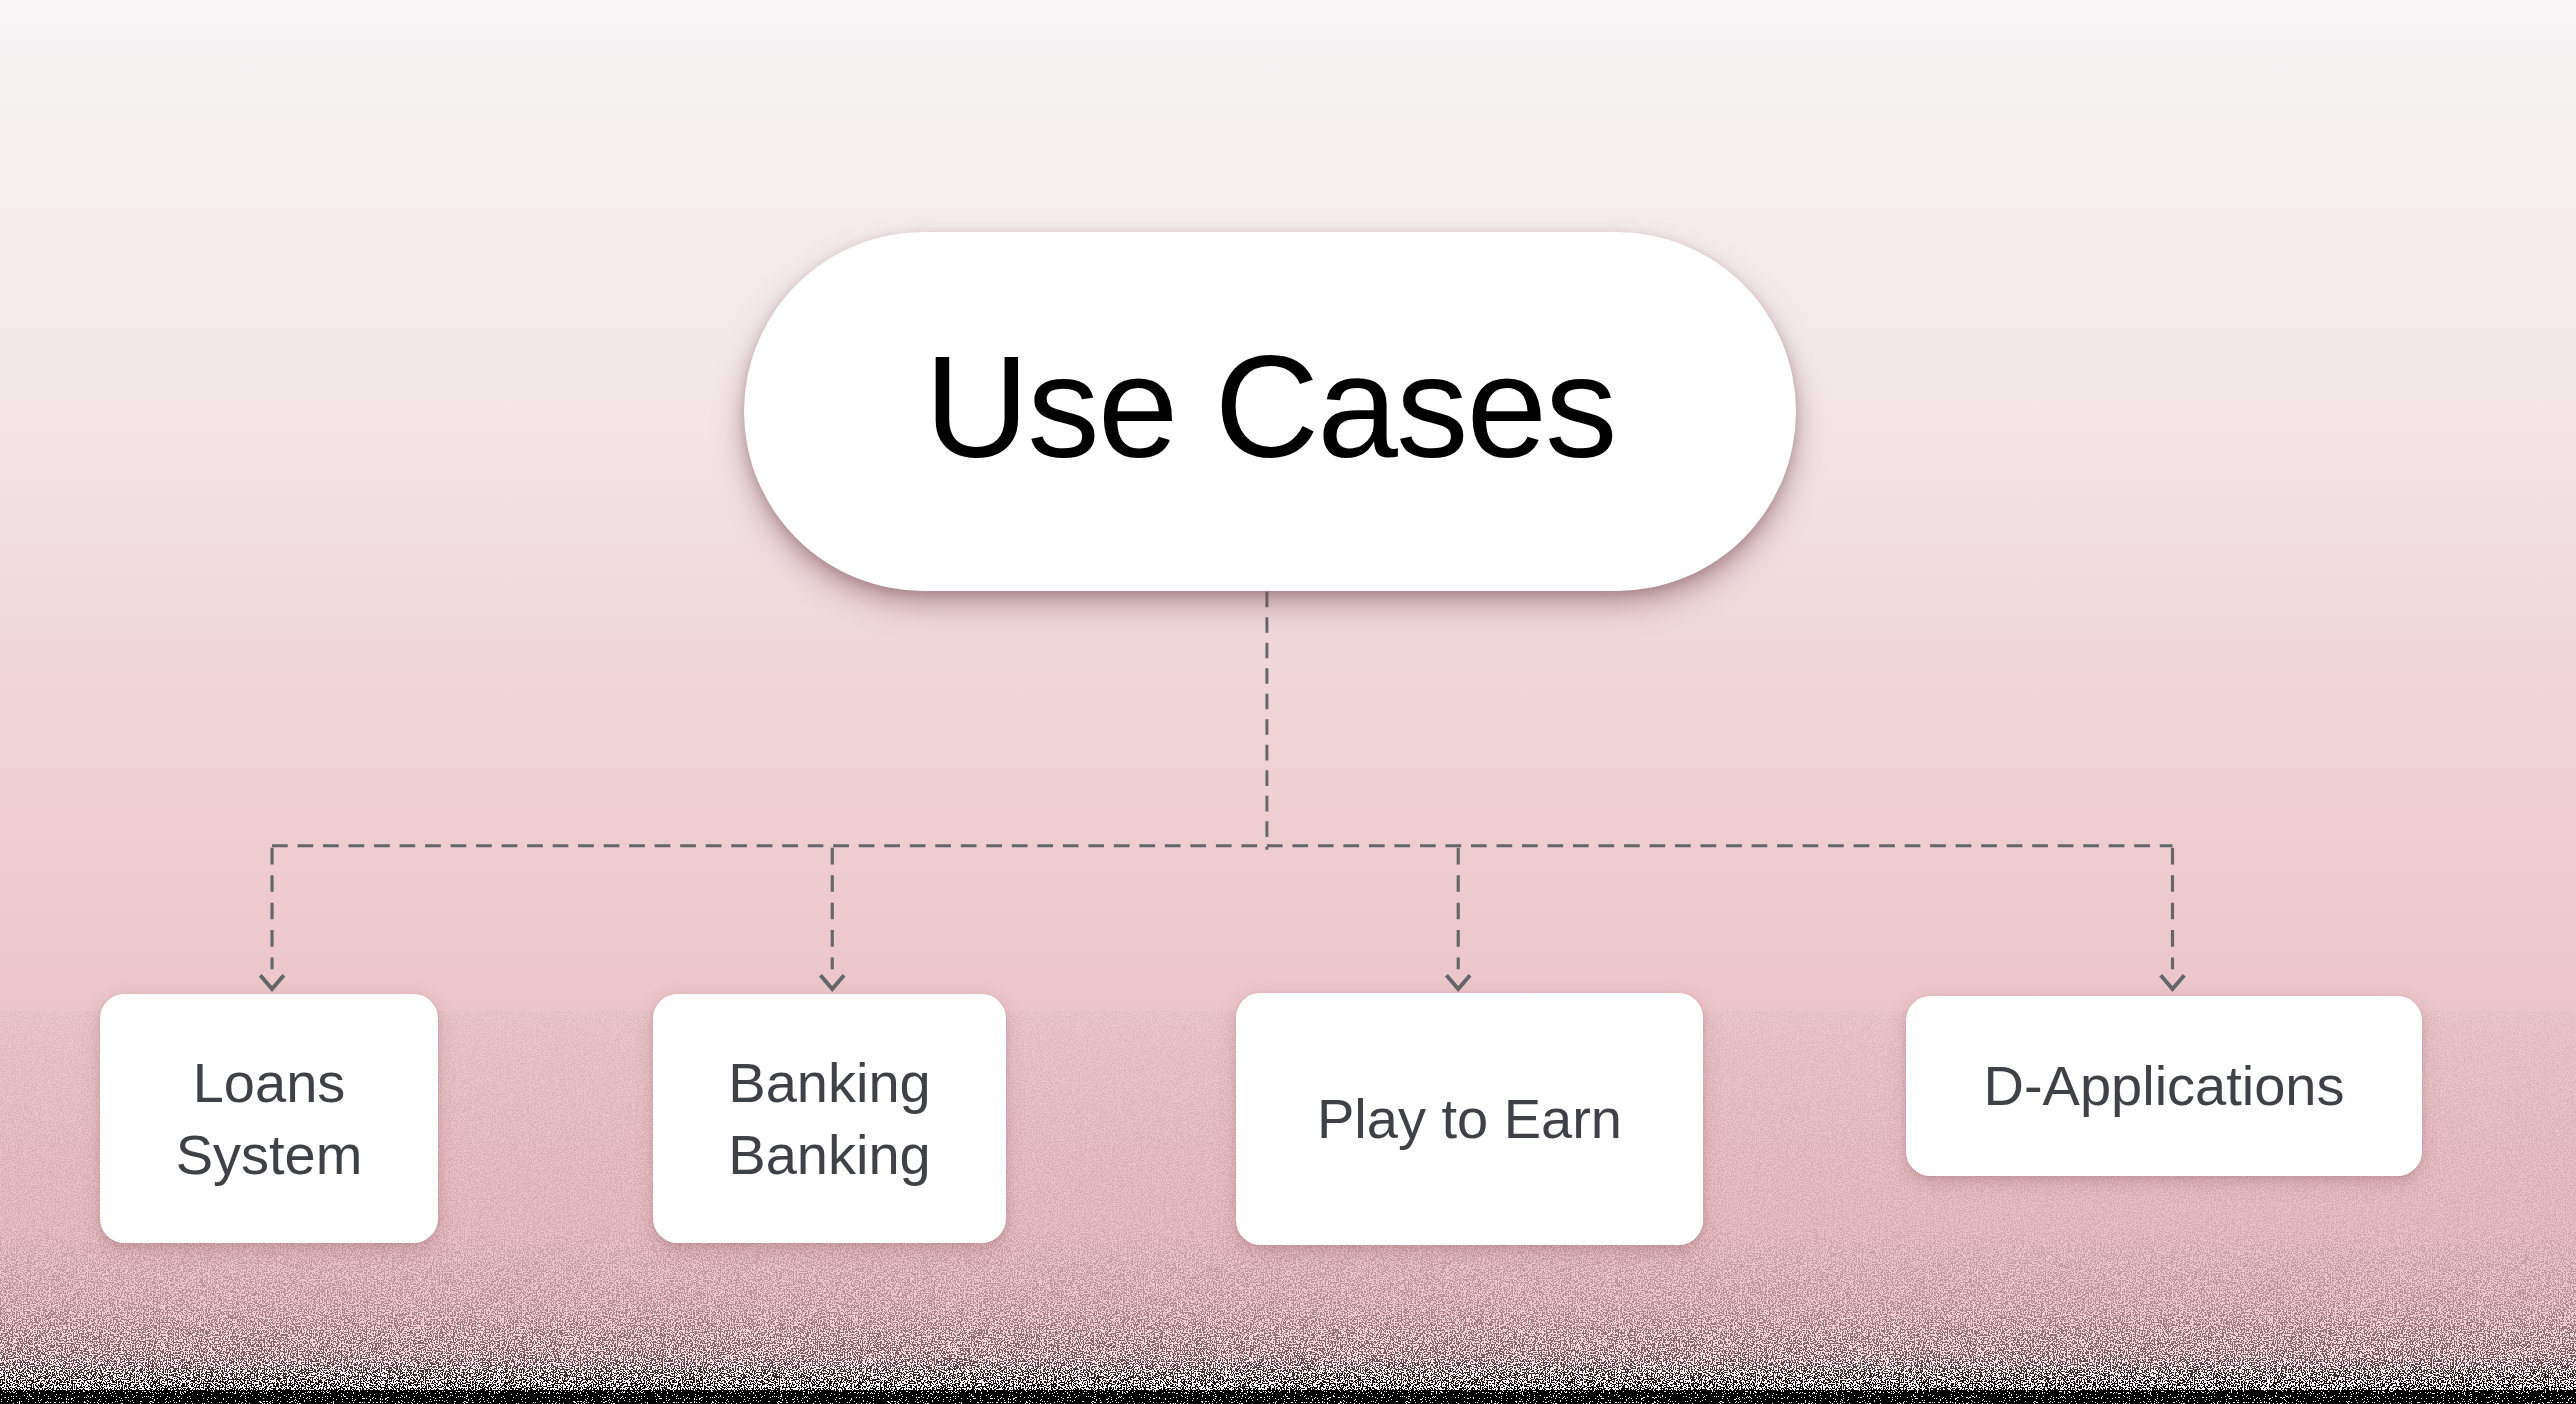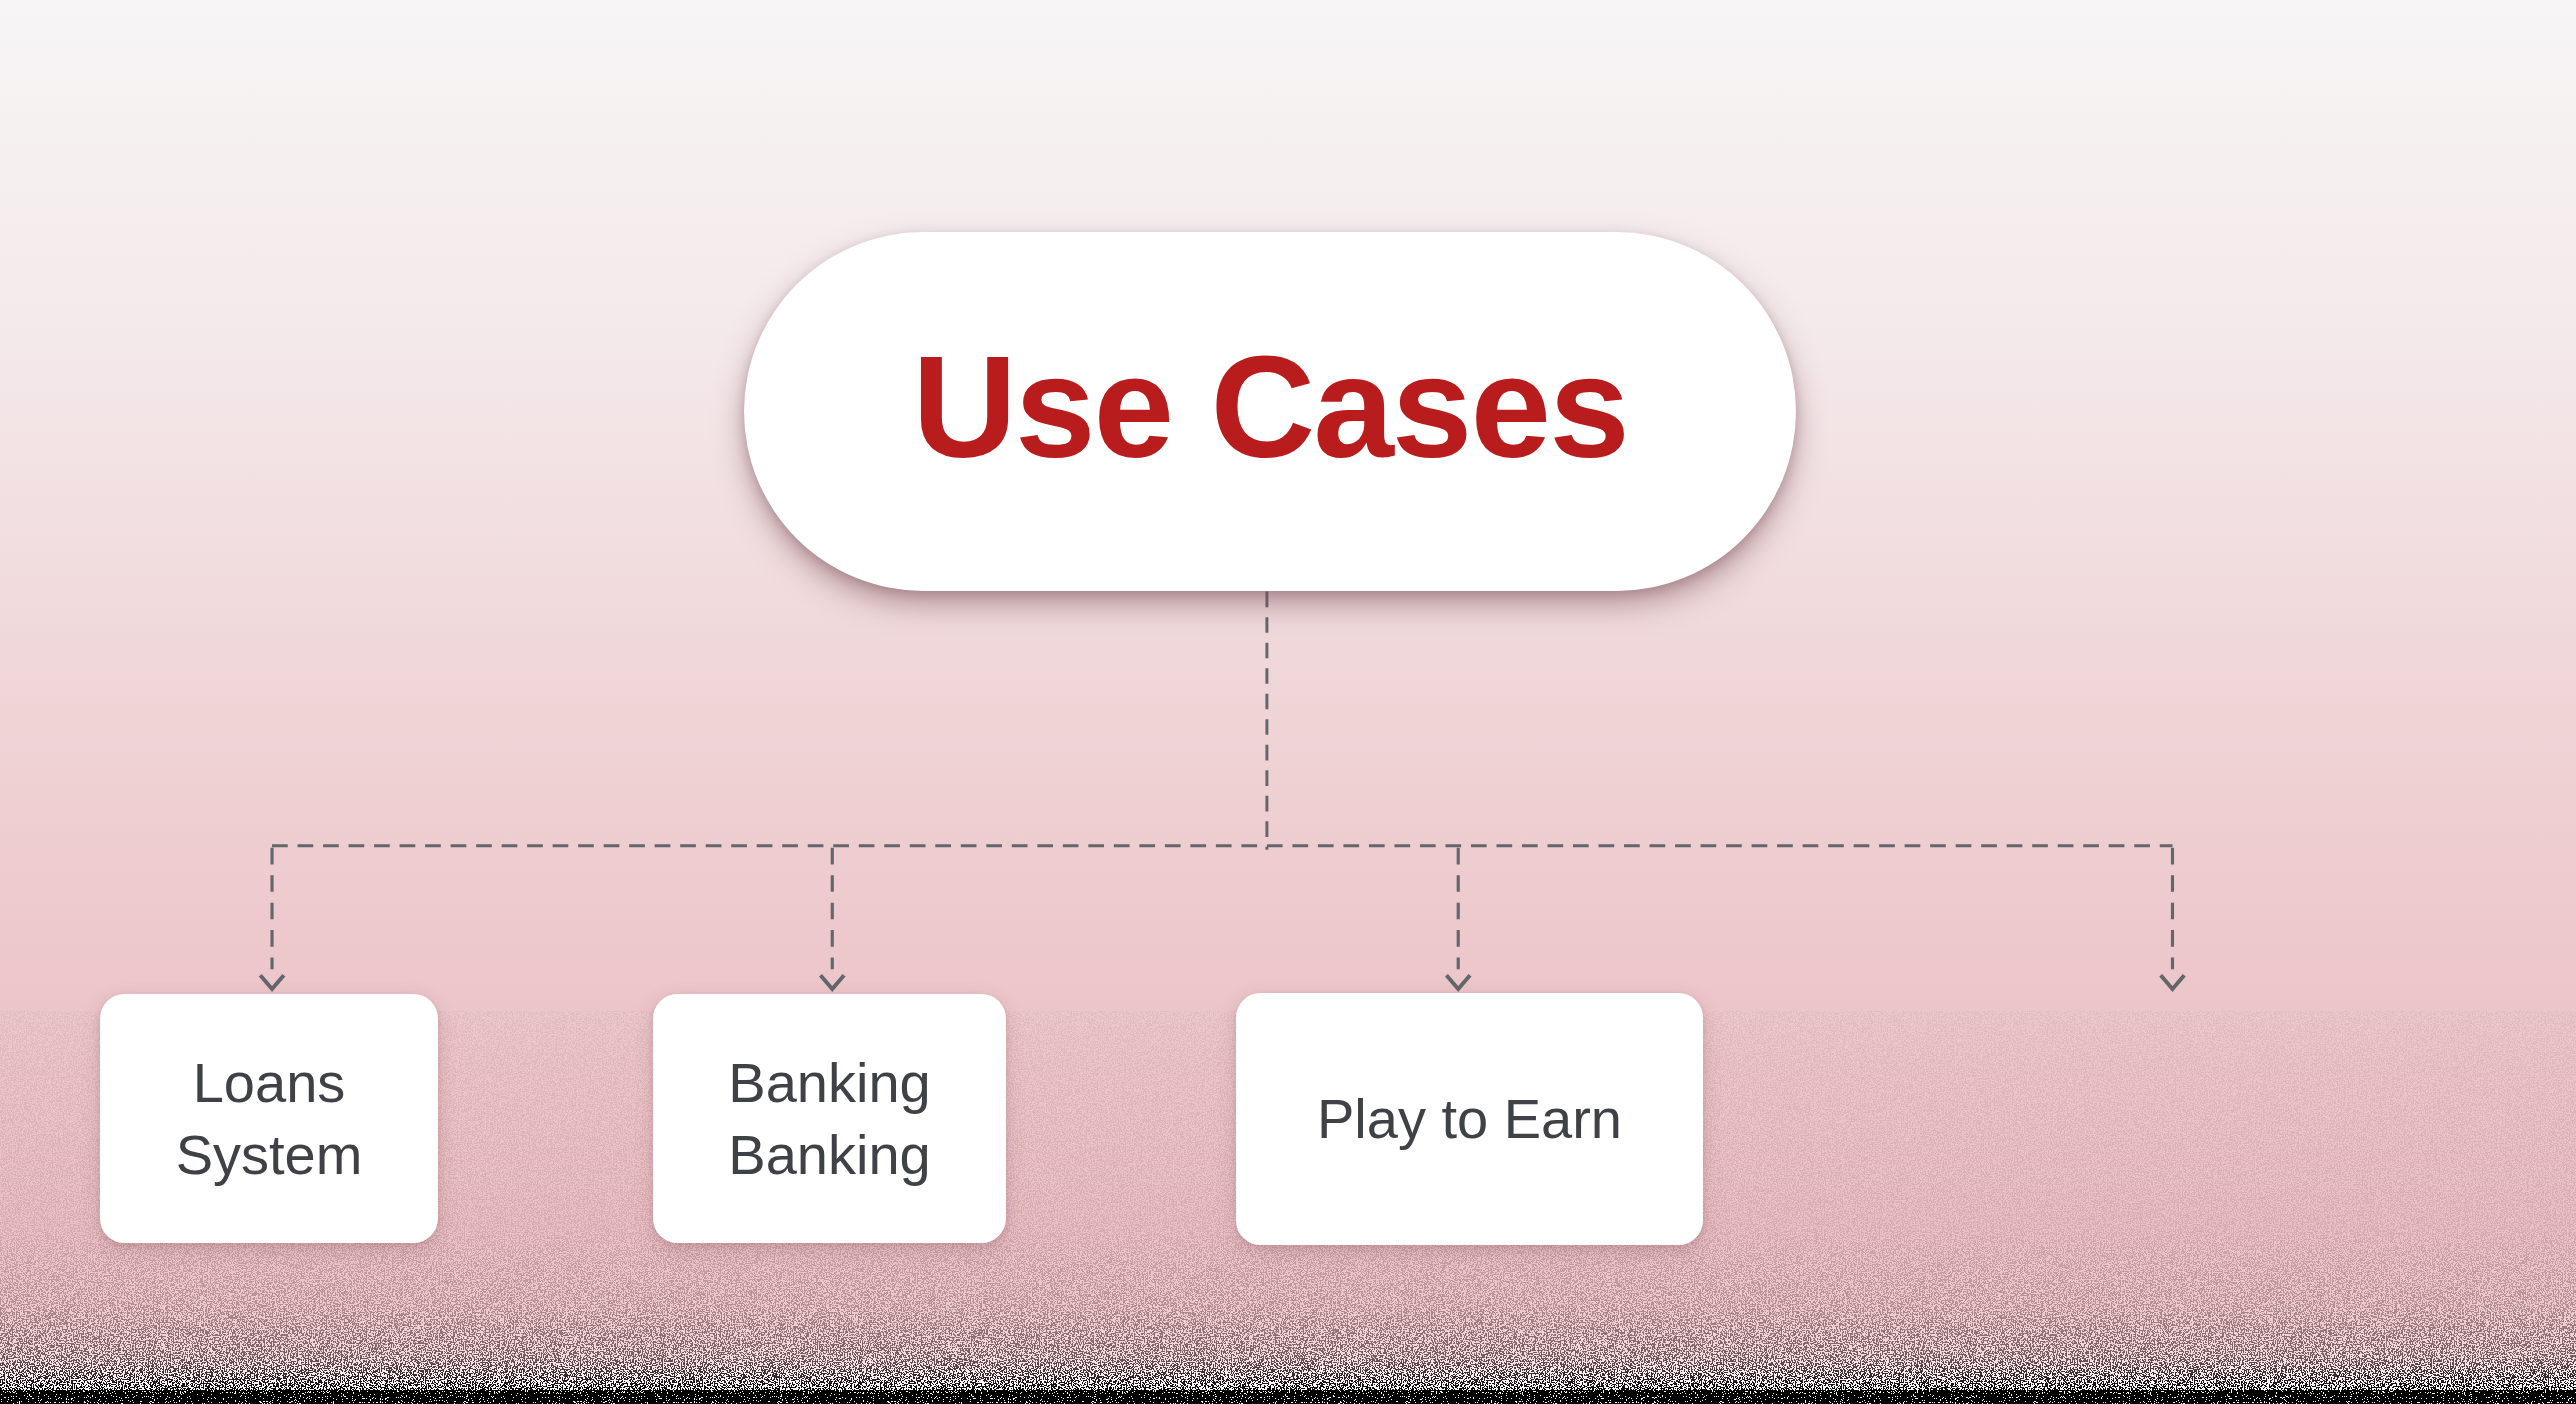--- a/index.html
+++ b/index.html
@@ -44,23 +44,23 @@
     width: 1052px; height: 359px;
     background: #ffffff;
     border-radius: 180px;
     box-shadow: 0 13.7px 29px rgba(124, 82, 90, 0.50), 0 3.9px 9.8px rgba(124, 82, 90, 0.28);
     display: flex;
     align-items: center;
     justify-content: center;
     z-index: 3;
   }
   .root-node .root-label {
-    color: #b91c1c;
+    color: #000000;
     font-size: 145px;
-    font-weight: bold;
+    font-weight: normal;
     letter-spacing: -2px;
     white-space: nowrap;
     line-height: 1;
     padding-bottom: 7.9px;
   }
   .child-node {
     position: absolute;
     background: #ffffff;
     border-radius: 24.5px;
     box-shadow: 0 6.9px 17.7px rgba(150, 100, 108, 0.30), 0 2px 4.9px rgba(150, 100, 108, 0.18);
@@ -157,15 +157,18 @@
 
   <div class="child-node" id="node-banking-service">
     <span class="line">Banking</span>
     <span class="line">Banking</span>
   </div>
 
   <div class="child-node" id="node-play-to-earn">
     <span class="line">Play to Earn</span>
   </div>
 
+  <div class="child-node" id="node-d-applications">
+    <span class="line">D-Applications</span>
+  </div>
 
 </div>
 
 
 </body></html>

